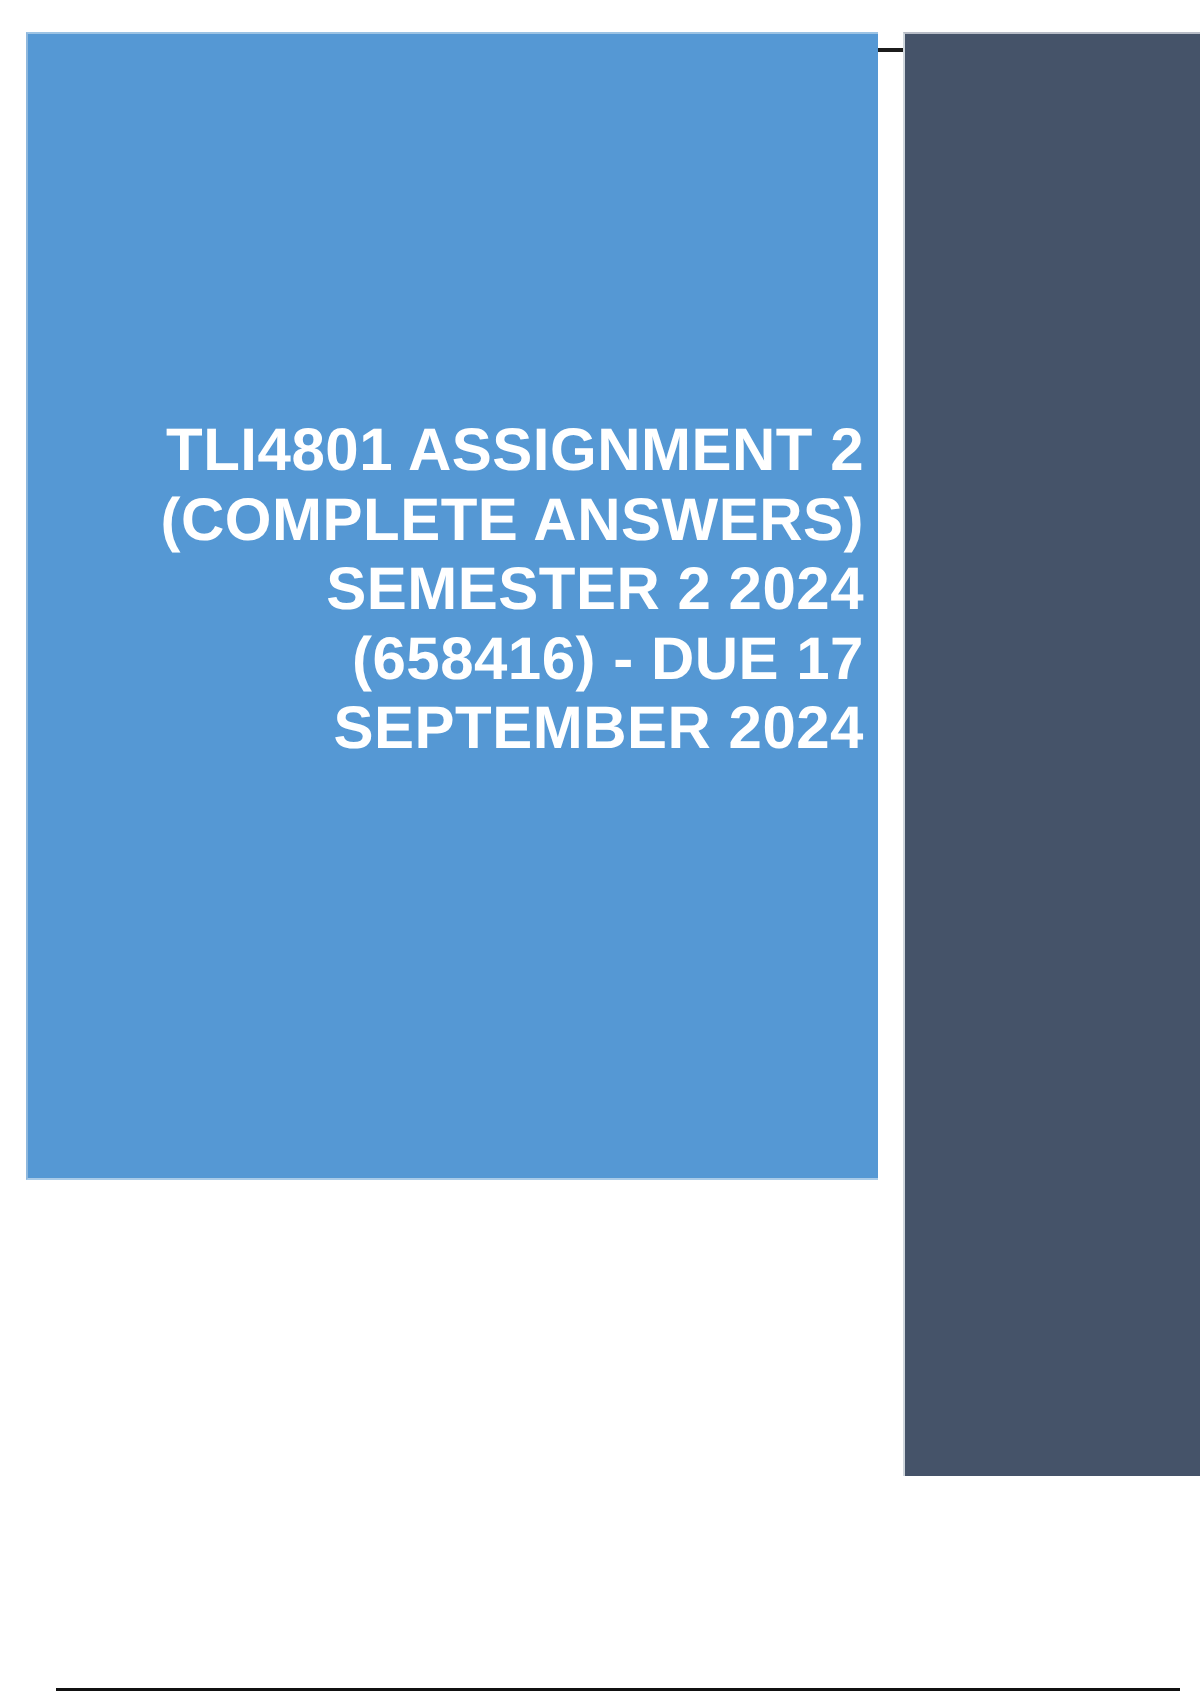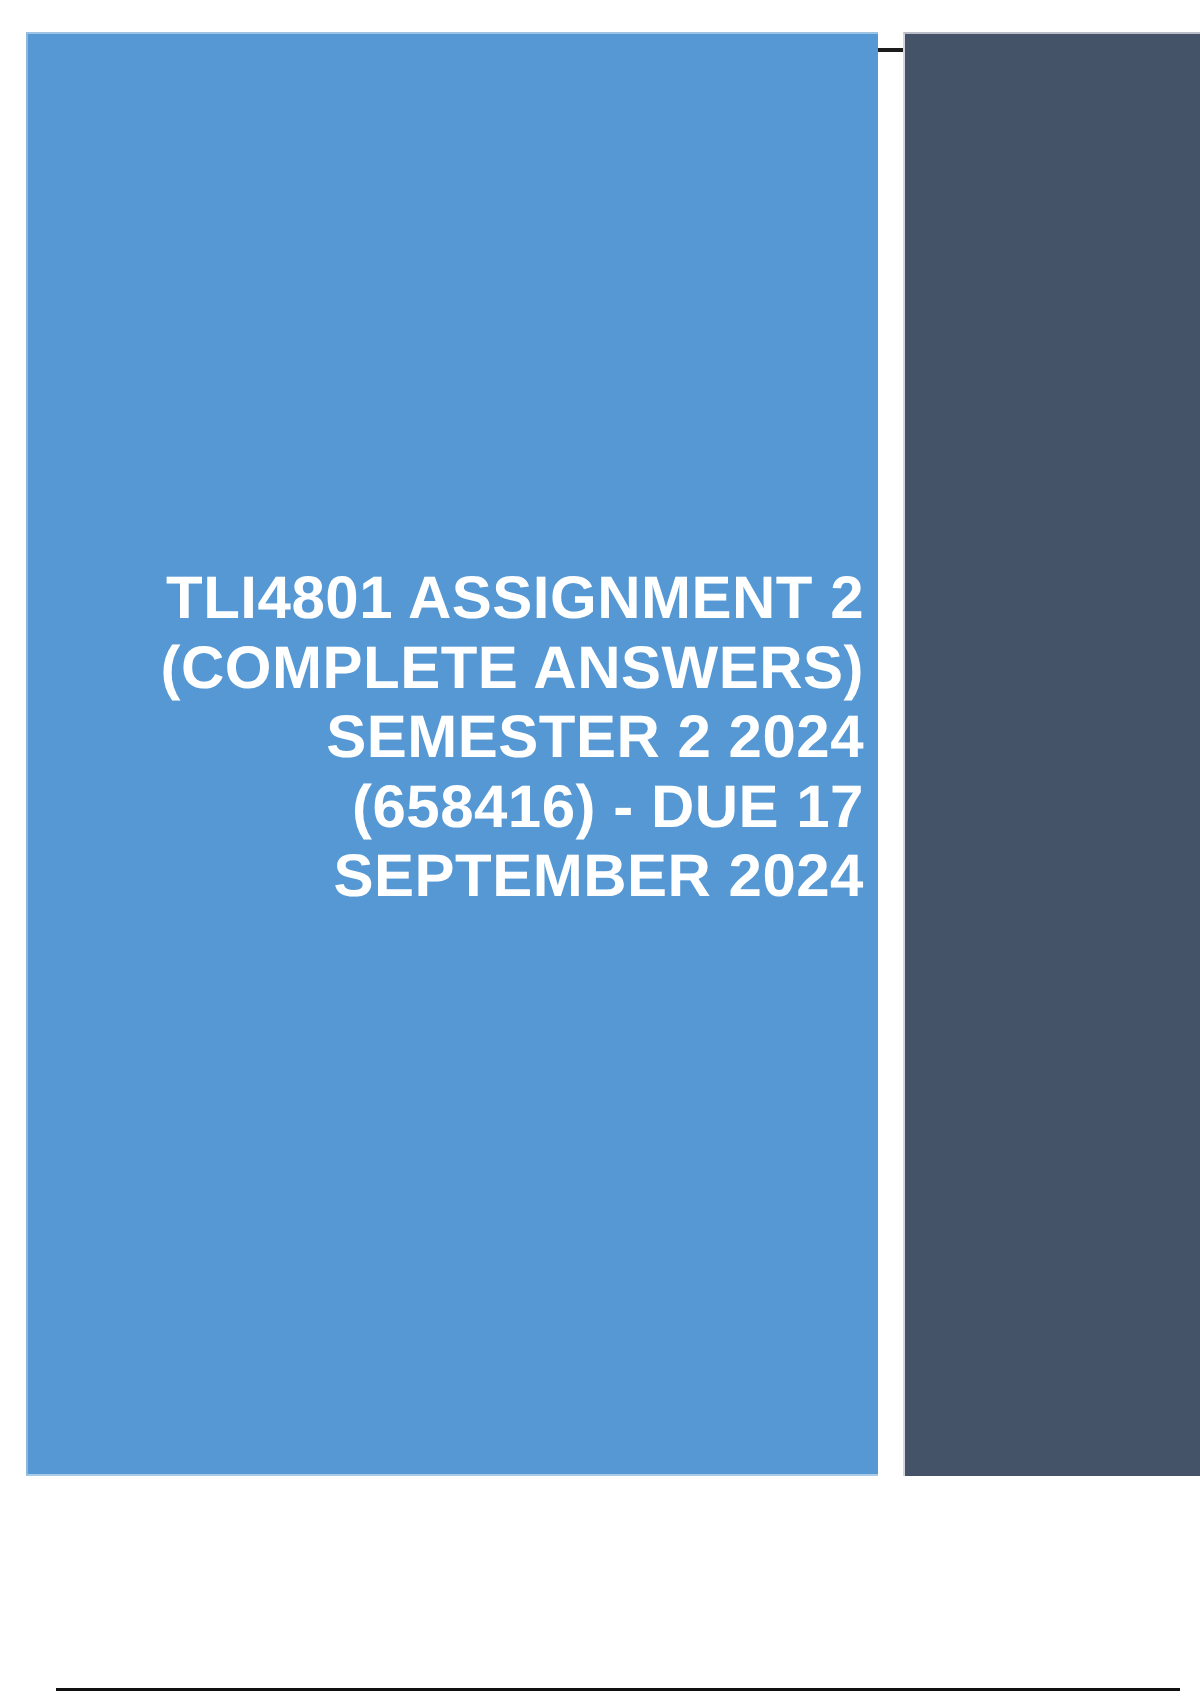--- a/index.html
+++ b/index.html
@@ -21,21 +21,21 @@
     inset: 0;
     background: #ffffff;
   }
 
   
   #cover-panel {
     position: absolute;
     left: 26px;
     top: 32px;
     width: 852px;
-    height: 1444px;
+    height: 1148px;
     background: #5598d4;
     border-top: 2px solid #9cc3e4;
     border-left: 2px solid #8fb8dd;
     border-bottom: 2px solid #a9cbe8;
     box-sizing: border-box;
     display: flex;
     align-items: center;
     justify-content: flex-end;
   }
 

